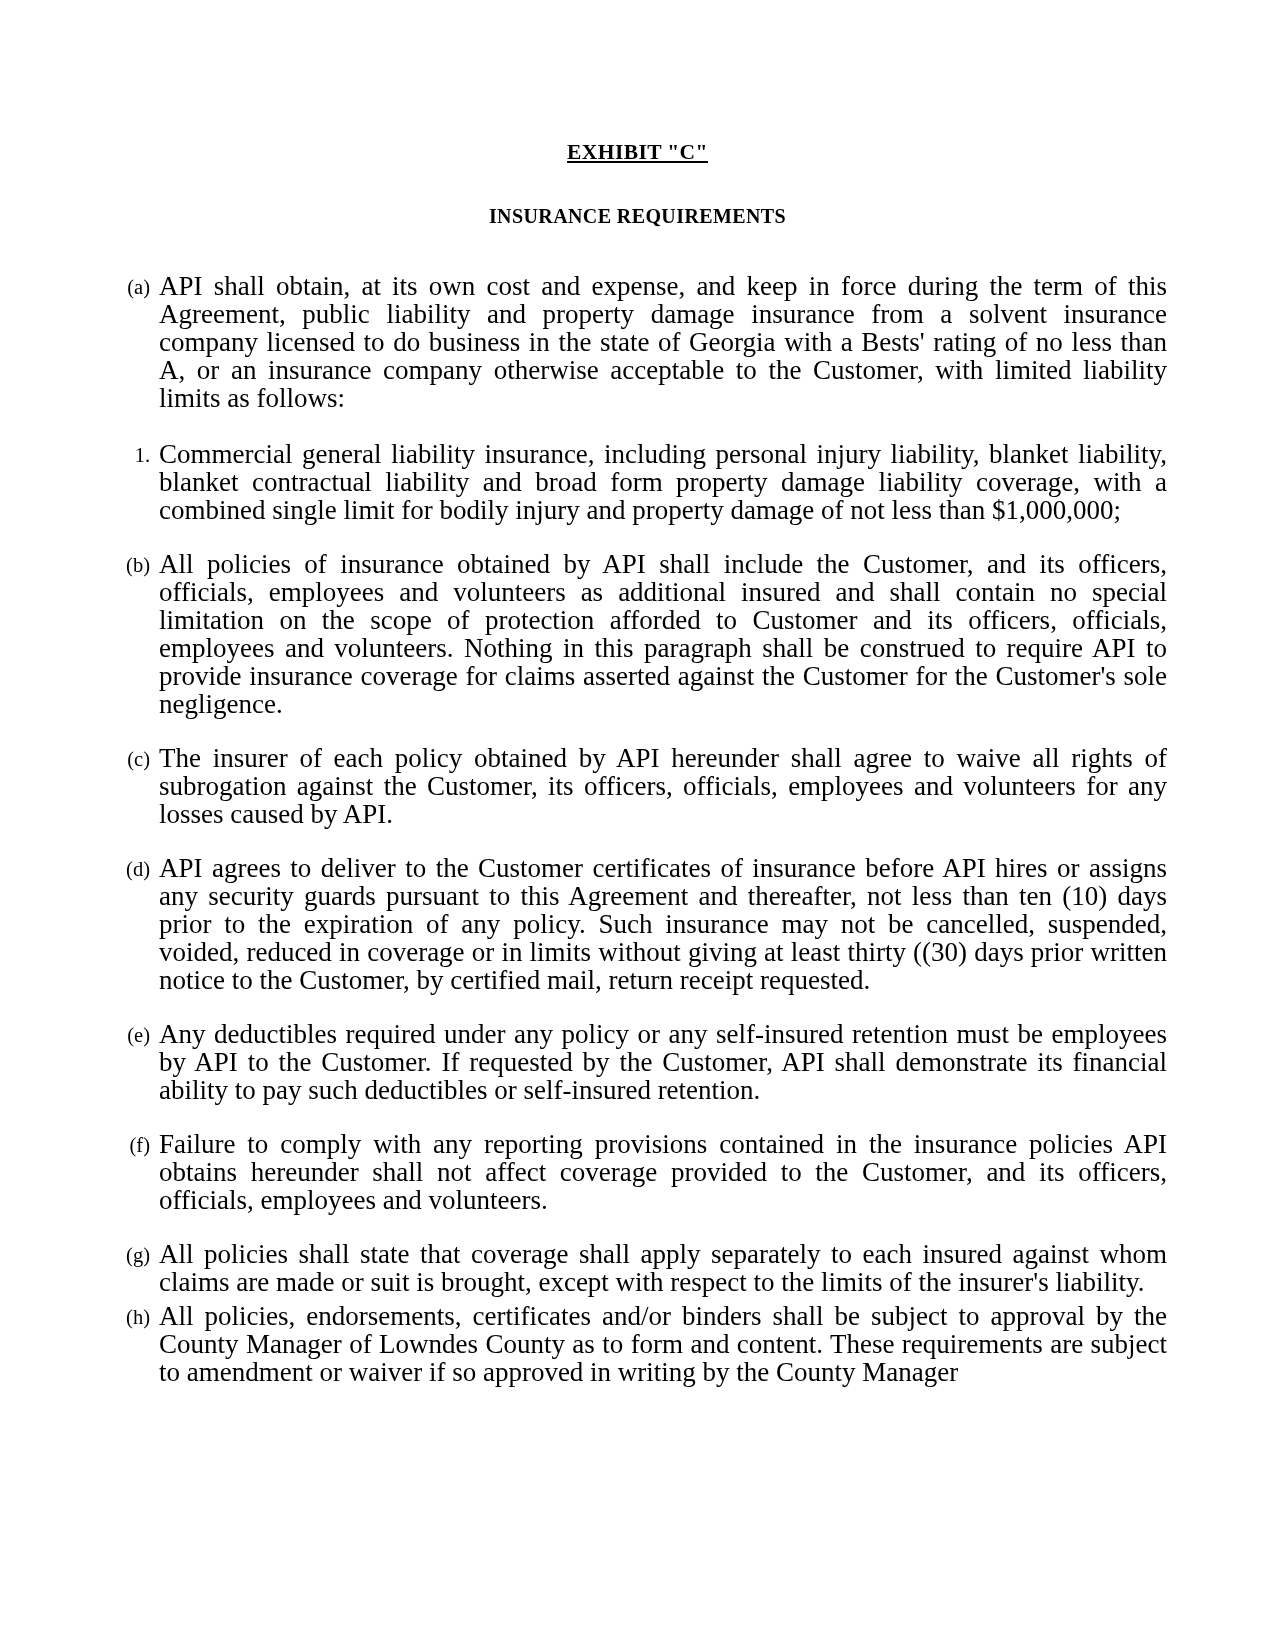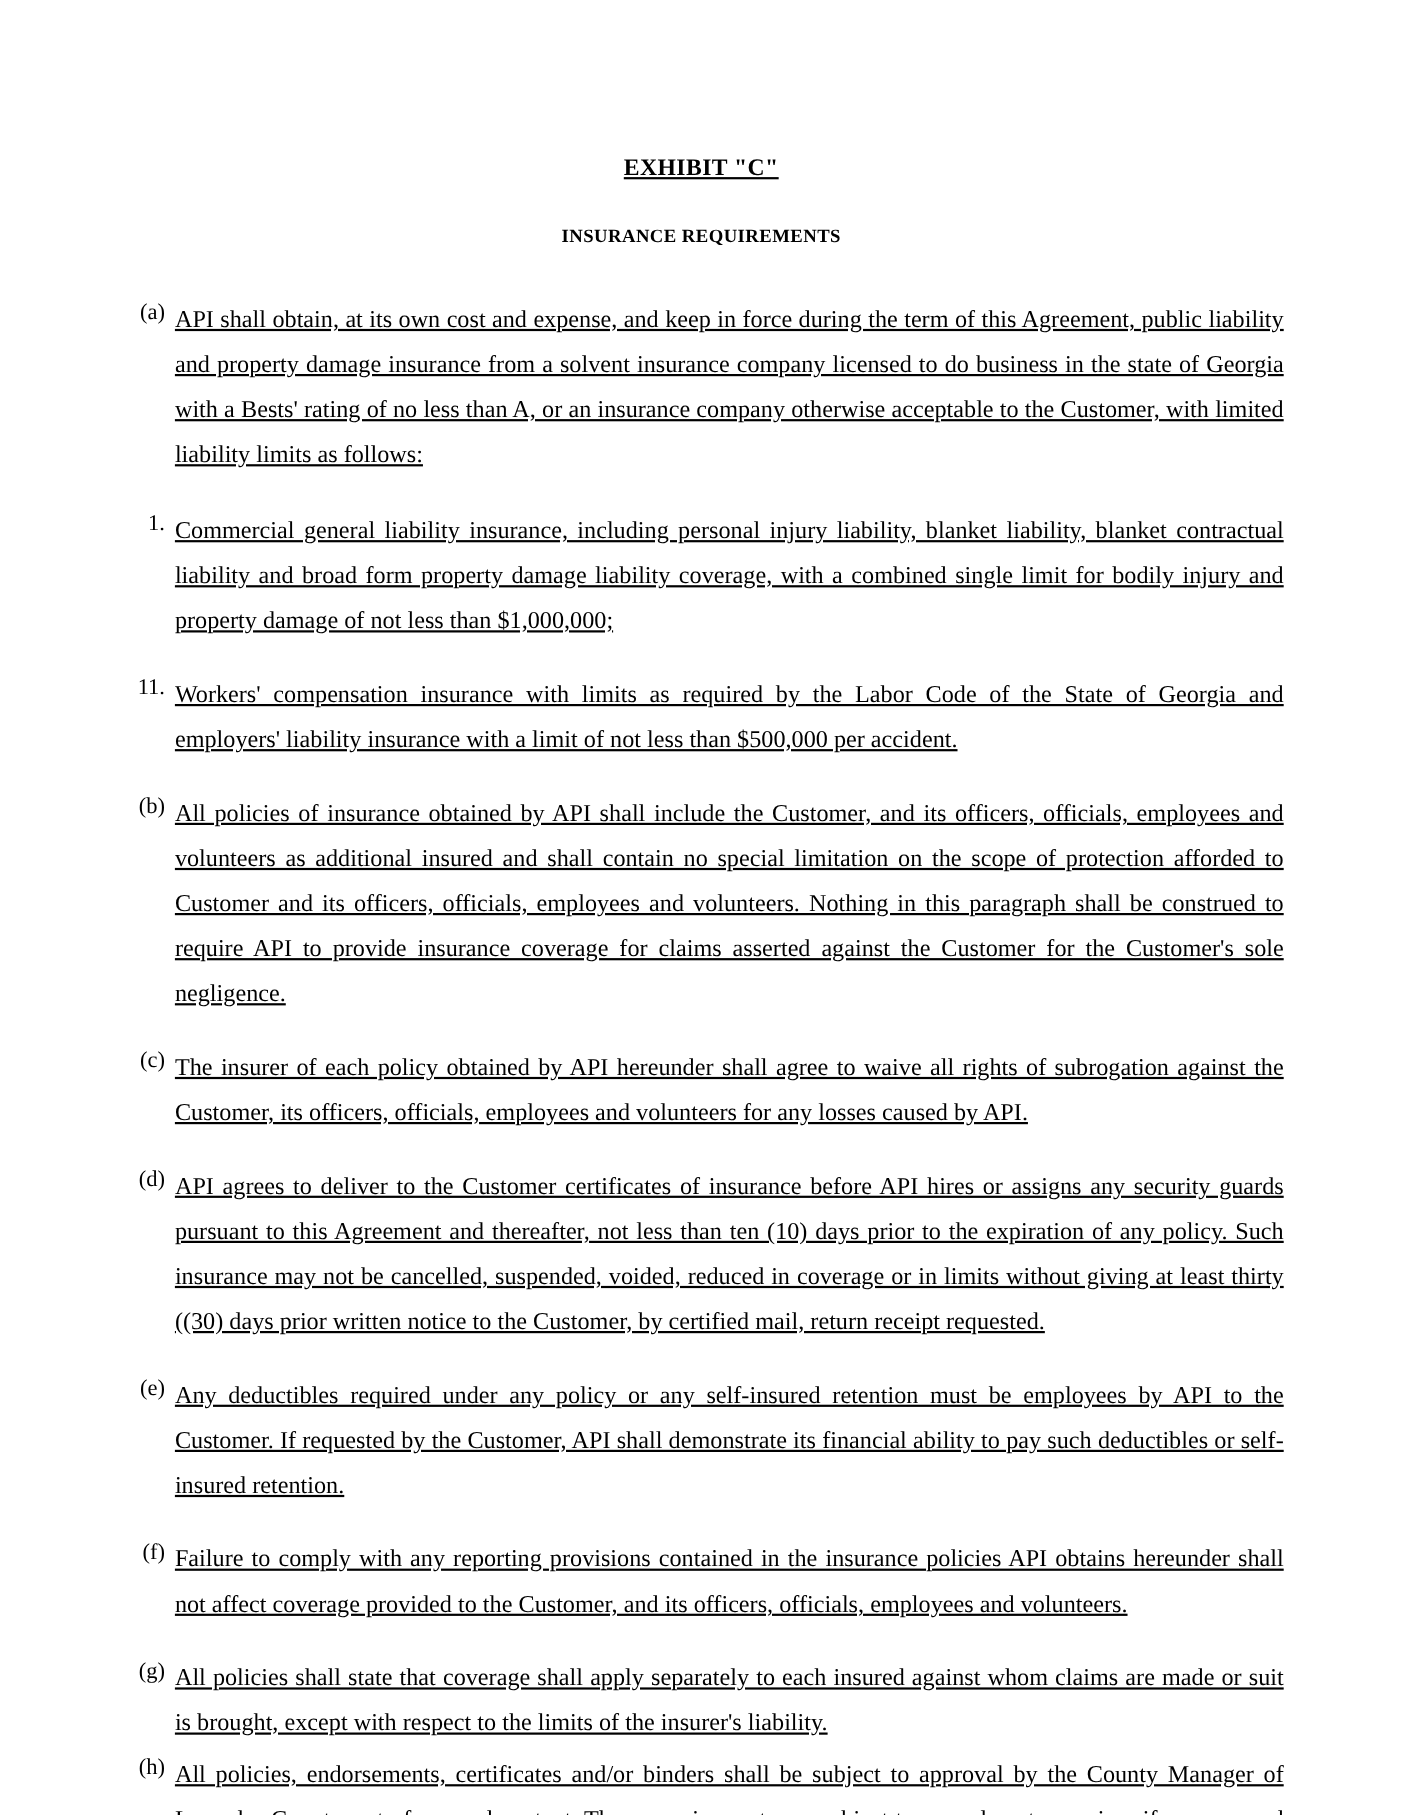--- a/index.html
+++ b/index.html
@@ -22,44 +22,43 @@
   }
   .doc-title {
     text-align: center;
     font-size: 21.5px;
     text-decoration: underline;
     letter-spacing: 0.4px;
     margin: 0 0 40px 0;
   }
   .doc-subtitle {
     text-align: center;
-    font-size: 17px;
+    font-size: 20px;
     letter-spacing: 0.4px;
     margin: 10px 0 44px 0;
   }
   .clause {
     display: flex;
     align-items: flex-start;
     margin-bottom: 26px;
   }
   .clause .marker {
     flex: 0 0 auto;
     font-size: 20.5px;
     line-height: 30.5px;
     text-align: right;
     white-space: nowrap;
   }
   .clause .body {
     flex: 1 1 auto;
-    font-size: 22px;
-    line-height: 41px;
+    font-size: 27px;
+    line-height: 28px;
     text-align: justify;
     text-justify: inter-word;
     hyphens: none;
-    text-decoration: underline;
   }
   
   .style-alpha .marker { width: 42px; padding-right: 9px; }
   .style-num .marker { width: 42px; padding-right: 9px; }
   .tight { margin-bottom: 6px; }
   .clause.first { margin-bottom: 28px; }
 </style>
 </head>
 <body>
 
@@ -71,24 +70,20 @@
   <div class="clause style-alpha first">
     <div class="marker">(a)</div>
     <div class="body">API shall obtain, at its own cost and expense, and keep in force during the term of this Agreement, public liability and property damage insurance from a solvent insurance company licensed to do business in the state of Georgia with a Bests' rating of no less than A, or an insurance company otherwise acceptable to the Customer, with limited liability limits as follows:</div>
   </div>
 
   <div class="clause style-num">
     <div class="marker">1.</div>
     <div class="body">Commercial general liability insurance, including personal injury liability, blanket liability, blanket contractual liability and broad form property damage liability coverage, with a combined single limit for bodily injury and property damage of not less than $1,000,000;</div>
   </div>
 
-  <div class="clause style-num">
-    <div class="marker">11.</div>
-    <div class="body">Workers' compensation insurance with limits as required by the Labor Code of the State of Georgia and employers' liability insurance with a limit of not less than $500,000 per accident.</div>
-  </div>
 
   <div class="clause style-alpha">
     <div class="marker">(b)</div>
     <div class="body">All policies of insurance obtained by API shall include the Customer, and its officers, officials, employees and volunteers as additional insured and shall contain no special limitation on the scope of protection afforded to Customer and its officers, officials, employees and volunteers. Nothing in this paragraph shall be construed to require API to provide insurance coverage for claims asserted against the Customer for the Customer's sole negligence.</div>
   </div>
 
   <div class="clause style-alpha">
     <div class="marker">(c)</div>
     <div class="body">The insurer of each policy obtained by API hereunder shall agree to waive all rights of subrogation against the Customer, its officers, officials, employees and volunteers for any losses caused by API.</div>
   </div>

